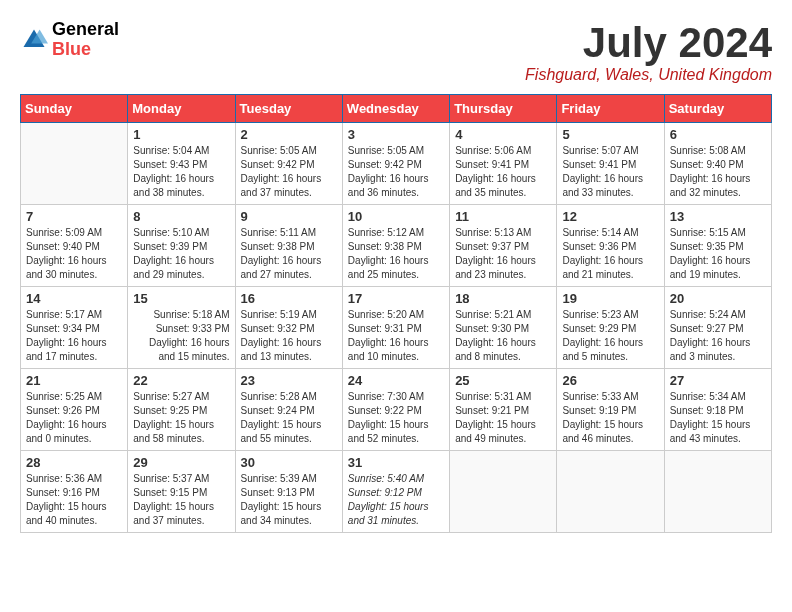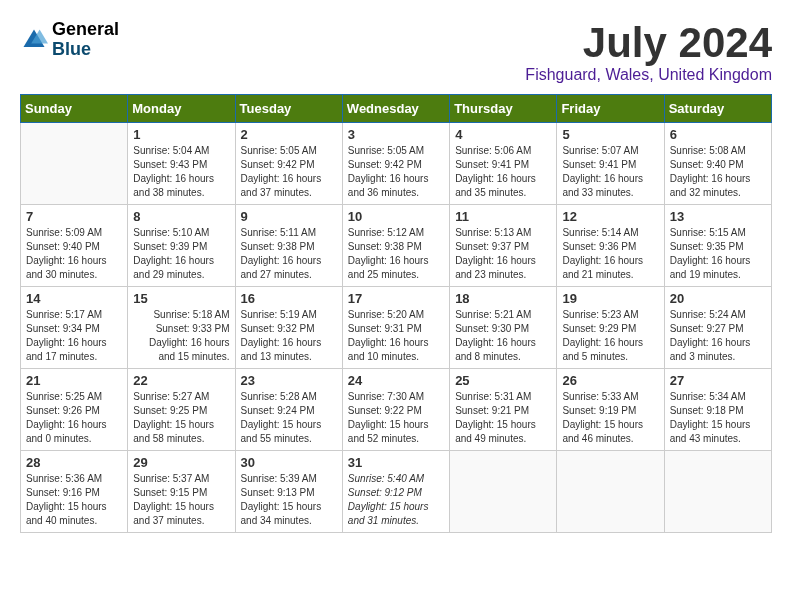--- a/index.html
+++ b/index.html
@@ -20,45 +20,46 @@
       display: flex;
       align-items: center;
       gap: 4px;
     }
     .logo-text {
       font-size: 18px;
       font-weight: bold;
       line-height: 1.1;
     }
     .logo-general { color: #000000; }
-    .logo-blue { color: #0c4a6e; }
+    .logo-blue { color: #ef4444; }
     .logo-icon {
       width: 28px;
       height: 28px;
     }
     .title-block {
       text-align: right;
     }
     .month-title {
       font-size: 42px;
       font-weight: bold;
       color: #333;
       line-height: 1.1;
     }
     .location {
       font-size: 16px;
-      color: #4c1d95;
+      color: #b91c1c;
+      font-style: italic;
     }
     .calendar {
       width: 100%;
       border-collapse: collapse;
       border: 1px solid #ccc;
     }
     .calendar th {
-      background: #4d7c0f;
+      background: #ef4444;
       color: #fff;
       font-size: 13px;
       padding: 6px 4px;
       text-align: left;
       border: 1px solid #1a6aab;
     }
     .calendar td {
       border: 1px solid #ccc;
       vertical-align: top;
       padding: 4px 5px;

